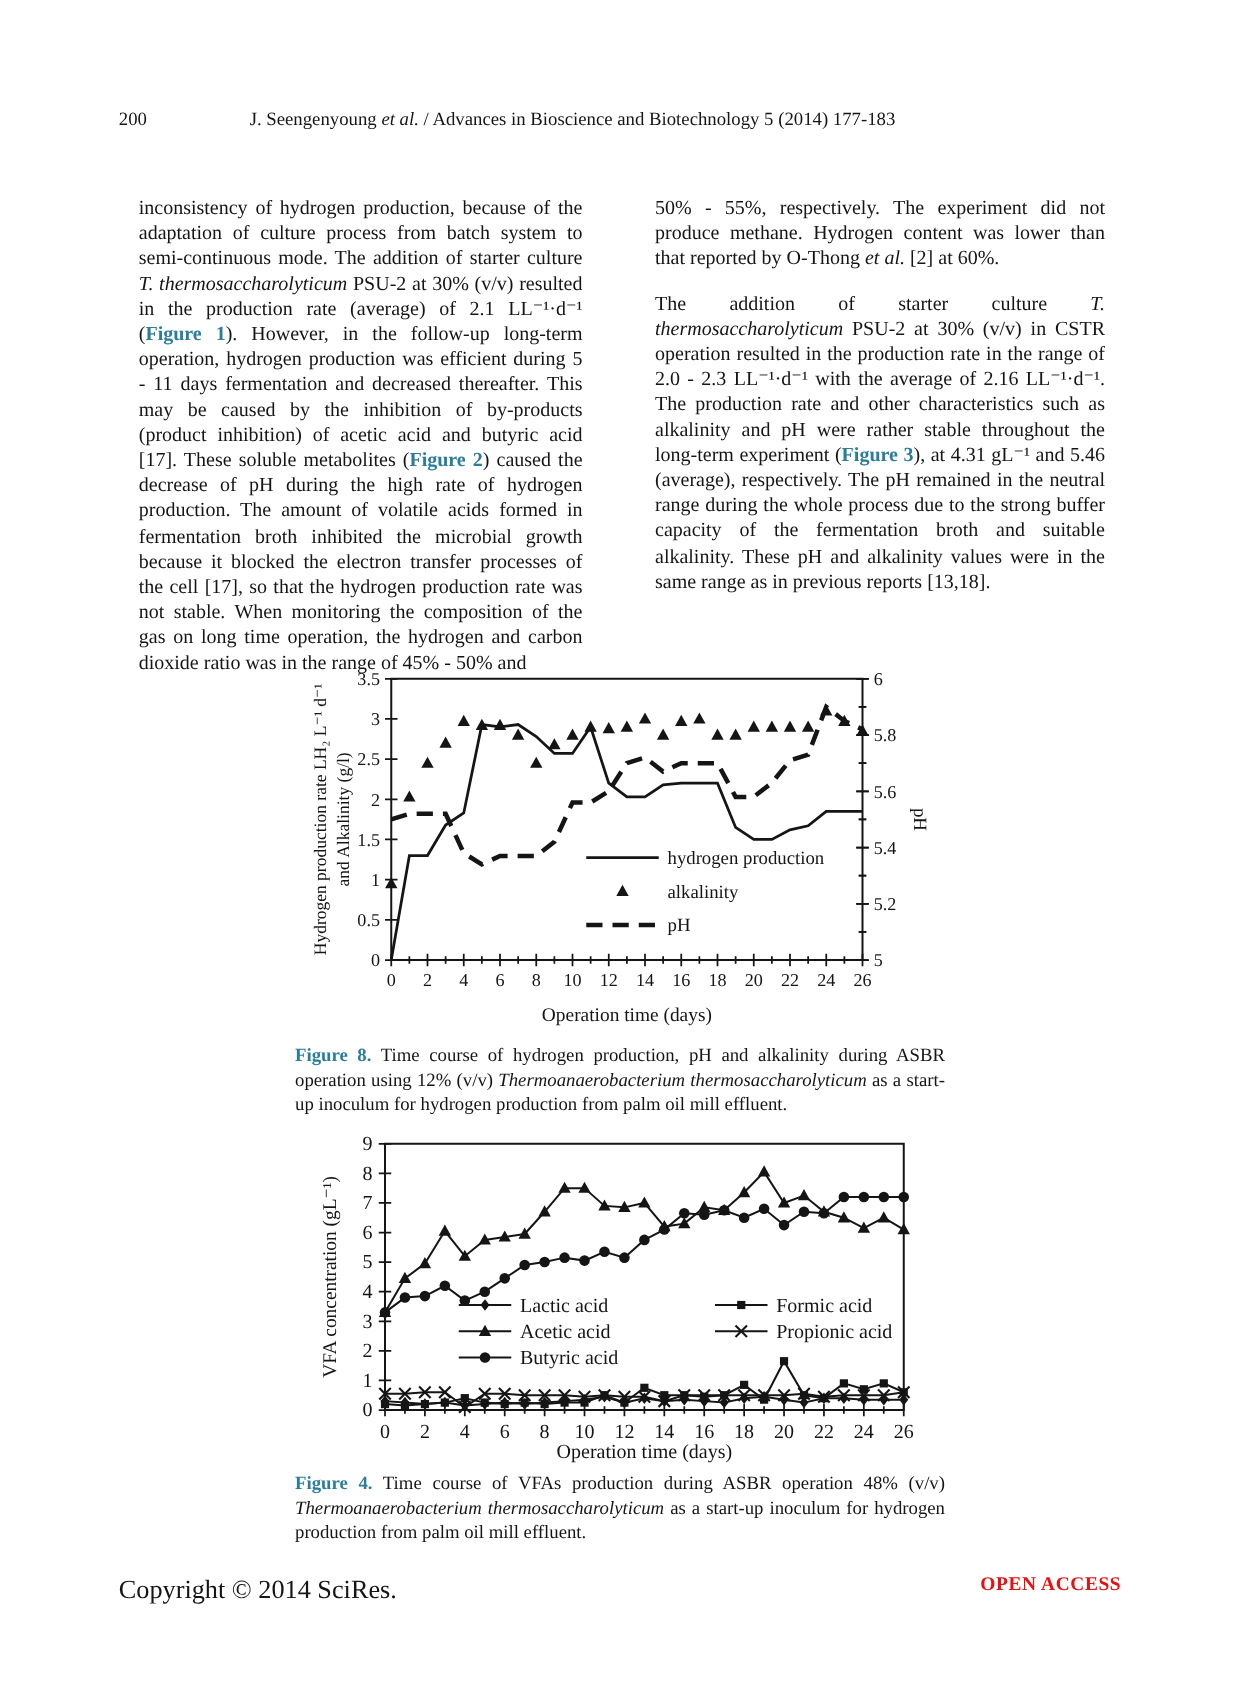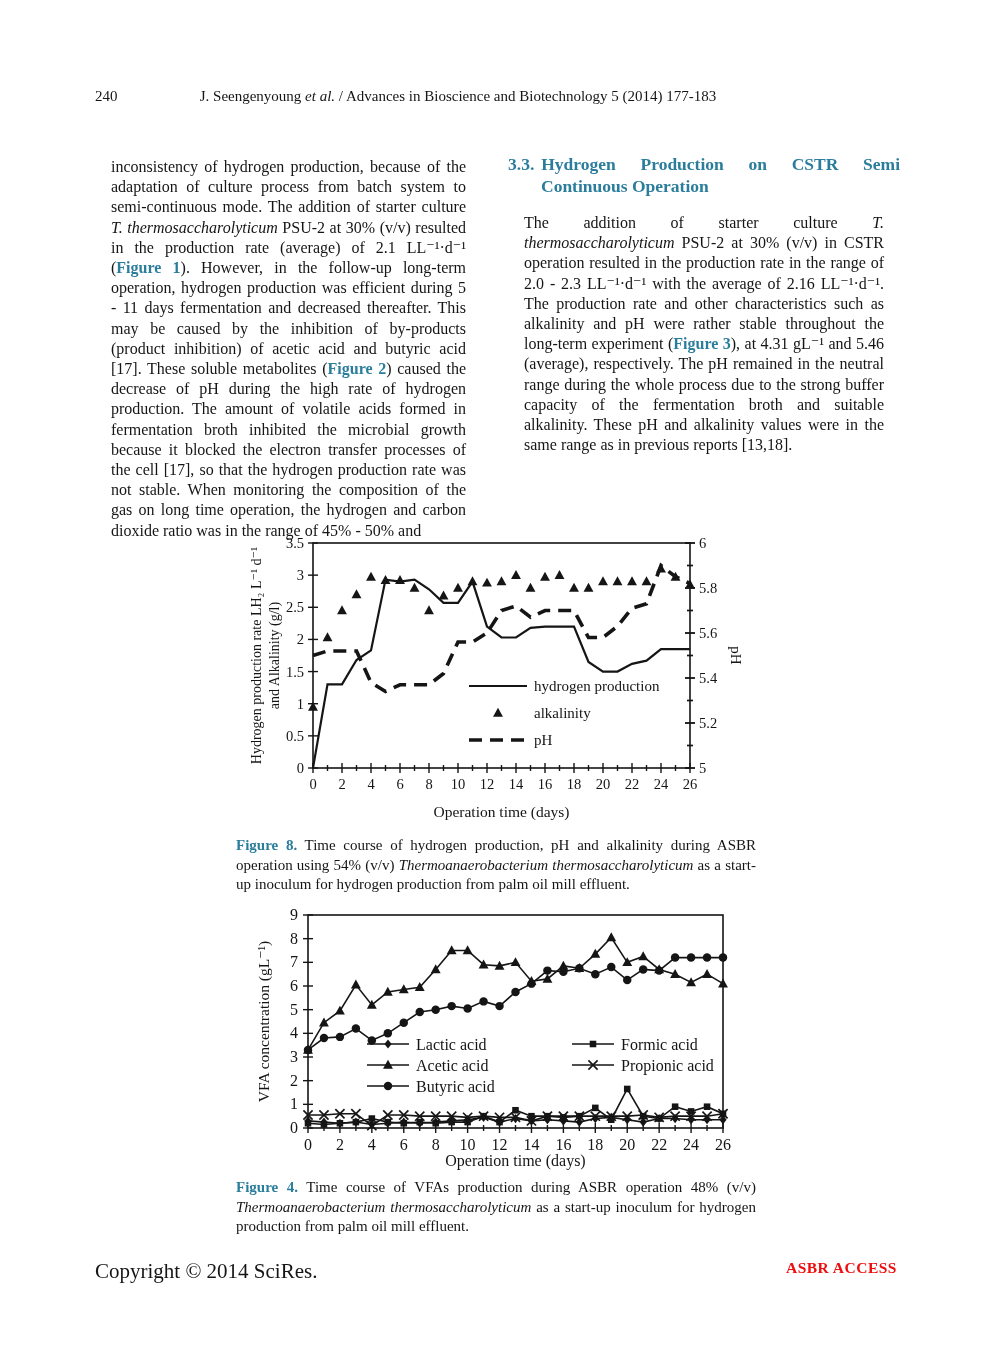--- a/index.html
+++ b/index.html
@@ -35,31 +35,29 @@
   .chart-svg{position:absolute;left:241px;}
   #fig1-svg{top:536px;}
   #fig2-svg{top:906px;}
   .footer-copyright{left:95px;top:1259px;font-size:21px;}
   .footer-open-access{right:95px;top:1259px;font-size:15.5px;font-weight:bold;color:var(--red);letter-spacing:0.5px;}
   svg text{fill:var(--ink);}
 </style>
 </head>
 <body>
 
-<div class="abs page-number">240</div>
+<div class="abs page-number">200</div>
 <div class="abs header-citation"><span>J. Seengenyoung </span><span class="seg-italic">et al.</span><span> / Advances in Bioscience and Biotechnology 5 (2014) 177-183</span></div>
 
 <div class="abs col col-left">
   <p class="para"><span>inconsistency of hydrogen production, because of the adaptation of culture process from batch system to semi-continuous mode. The addition of starter culture </span><span class="seg-italic">T. thermosaccharolyticum</span><span> PSU-2 at 30% (v/v) resulted in the production rate (average) of 2.1 LL⁻¹·d⁻¹ (</span><span class="seg-link">Figure 1</span><span>). However, in the follow-up long-term operation, hydrogen production was efficient during 5 - 11 days fermentation and decreased thereafter. This may be caused by the inhibition of by-products (product inhibition) of acetic acid and butyric acid [17]. These soluble metabolites (</span><span class="seg-link">Figure 2</span><span>) caused the decrease of pH during the high rate of hydrogen production. The amount of volatile acids formed in fermentation broth inhibited the microbial growth because it blocked the electron transfer processes of the cell [17], so that the hydrogen production rate was not stable. When monitoring the composition of the gas on long time operation, the hydrogen and carbon dioxide ratio was in the range of 45% - 50% and</span></p>
 </div>
 
 <div class="abs col col-right">
-  <h3 class="section-heading">
-    <span class="num">3.3.</span><span>Hydrogen Production on CSTR Semi Continuous Operation</span>
-  </h3>
+  <p class="para"><span>50% - 55%, respectively. The experiment did not produce methane. Hydrogen content was lower than that reported by O-Thong </span><span class="seg-italic">et al.</span><span> [2] at 60%.</span></p>
   <p class="para"><span>The addition of starter culture </span><span class="seg-italic">T. thermosaccharolyticum</span><span> PSU-2 at 30% (v/v) in CSTR operation resulted in the production rate in the range of 2.0 - 2.3 LL⁻¹·d⁻¹ with the average of 2.16 LL⁻¹·d⁻¹. The production rate and other characteristics such as alkalinity and pH were rather stable throughout the long-term experiment (</span><span class="seg-link">Figure 3</span><span>), at 4.31 gL⁻¹ and 5.46 (average), respectively. The pH remained in the neutral range during the whole process due to the strong buffer capacity of the fermentation broth and suitable alkalinity. These pH and alkalinity values were in the same range as in previous reports [13,18].</span></p>
 </div>
 
 <svg id="fig1-svg" class="chart-svg" width="510" height="294" viewBox="0 0 510 294">
     <g>
       <rect x="72" y="7" width="377" height="225" fill="none" stroke="#151515" stroke-width="1.6"></rect>
       <line x1="72" y1="227" x2="72" y2="237" stroke="#151515" stroke-width="1.4"></line>
       <text x="72" y="253" font-size="14.5" text-anchor="middle" font-family="&quot;Liberation Serif&quot;,&quot;DejaVu Serif&quot;,serif" fill="#151515">0</text>
       <line x1="86.5" y1="229" x2="86.5" y2="235" stroke="#151515" stroke-width="1.4"></line>
       <line x1="101" y1="227" x2="101" y2="237" stroke="#151515" stroke-width="1.4"></line>
@@ -184,21 +182,21 @@
     </g>
     <g>
       <line x1="228" y1="150" x2="286" y2="150" stroke="#151515" stroke-width="2.2"></line>
       <text x="293" y="155" font-size="15" text-anchor="start" font-family="&quot;Liberation Serif&quot;,&quot;DejaVu Serif&quot;,serif" fill="#151515">hydrogen production</text>
       <path d="M257 171.8 L261.94 180.744 L252.06 180.744 Z" fill="#151515"></path>
       <text x="293" y="182" font-size="15" text-anchor="start" font-family="&quot;Liberation Serif&quot;,&quot;DejaVu Serif&quot;,serif" fill="#151515">alkalinity</text>
       <line x1="228" y1="204" x2="286" y2="204" stroke="#151515" stroke-width="3.6" stroke-dasharray="13 8"></line>
       <text x="293" y="209" font-size="15" text-anchor="start" font-family="&quot;Liberation Serif&quot;,&quot;DejaVu Serif&quot;,serif" fill="#151515">pH</text>
     </g>
   </svg>
-<div class="abs figure-caption caption-fig1"><span class="seg-link">Figure 8.</span><span> Time course of hydrogen production, pH and alkalinity during ASBR operation using 54% (v/v) </span><span class="seg-italic">Thermoanaerobacterium thermosaccharolyticum</span><span> as a start-up inoculum for hydrogen production from palm oil mill effluent.</span></div>
+<div class="abs figure-caption caption-fig1"><span class="seg-link">Figure 8.</span><span> Time course of hydrogen production, pH and alkalinity during ASBR operation using 12% (v/v) </span><span class="seg-italic">Thermoanaerobacterium thermosaccharolyticum</span><span> as a start-up inoculum for hydrogen production from palm oil mill effluent.</span></div>
 
 <svg id="fig2-svg" class="chart-svg" width="510" height="266" viewBox="0 0 510 266">
     <g>
       <rect x="67" y="9" width="415" height="213" fill="none" stroke="#151515" stroke-width="1.6"></rect>
       <line x1="67" y1="217" x2="67" y2="227" stroke="#151515" stroke-width="1.4"></line>
       <text x="67" y="244" font-size="16" text-anchor="middle" font-family="&quot;Liberation Serif&quot;,&quot;DejaVu Serif&quot;,serif" fill="#151515">0</text>
       <line x1="82.96153846153847" y1="219" x2="82.96153846153847" y2="225" stroke="#151515" stroke-width="1.4"></line>
       <line x1="98.92307692307692" y1="217" x2="98.92307692307692" y2="227" stroke="#151515" stroke-width="1.4"></line>
       <text x="98.92307692307692" y="244" font-size="16" text-anchor="middle" font-family="&quot;Liberation Serif&quot;,&quot;DejaVu Serif&quot;,serif" fill="#151515">2</text>
       <line x1="114.88461538461539" y1="219" x2="114.88461538461539" y2="225" stroke="#151515" stroke-width="1.4"></line>
@@ -454,13 +452,13 @@
       <line x1="347.4" y1="163.6" x2="356.6" y2="154.4" stroke="#151515" stroke-width="1.7"></line>
       <text x="380" y="164.5" font-size="16" text-anchor="start" font-family="&quot;Liberation Serif&quot;,&quot;DejaVu Serif&quot;,serif" fill="#151515">Propionic acid</text>
       <line x1="126" y1="180" x2="168" y2="180" stroke="#151515" stroke-width="1.6"></line>
       <circle cx="147" cy="180" r="4.232" fill="#151515"></circle>
       <text x="175" y="185.5" font-size="16" text-anchor="start" font-family="&quot;Liberation Serif&quot;,&quot;DejaVu Serif&quot;,serif" fill="#151515">Butyric acid</text>
     </g>
   </svg>
 <div class="abs figure-caption caption-fig2"><span class="seg-link">Figure 4.</span><span> Time course of VFAs production during ASBR operation 48% (v/v) </span><span class="seg-italic">Thermoanaerobacterium thermosaccharolyticum</span><span> as a start-up inoculum for hydrogen production from palm oil mill effluent.</span></div>
 
 <div class="abs footer-copyright">Copyright © 2014 SciRes.</div>
-<div class="abs footer-open-access">ASBR ACCESS</div>
+<div class="abs footer-open-access">OPEN ACCESS</div>
 
 </body></html>

